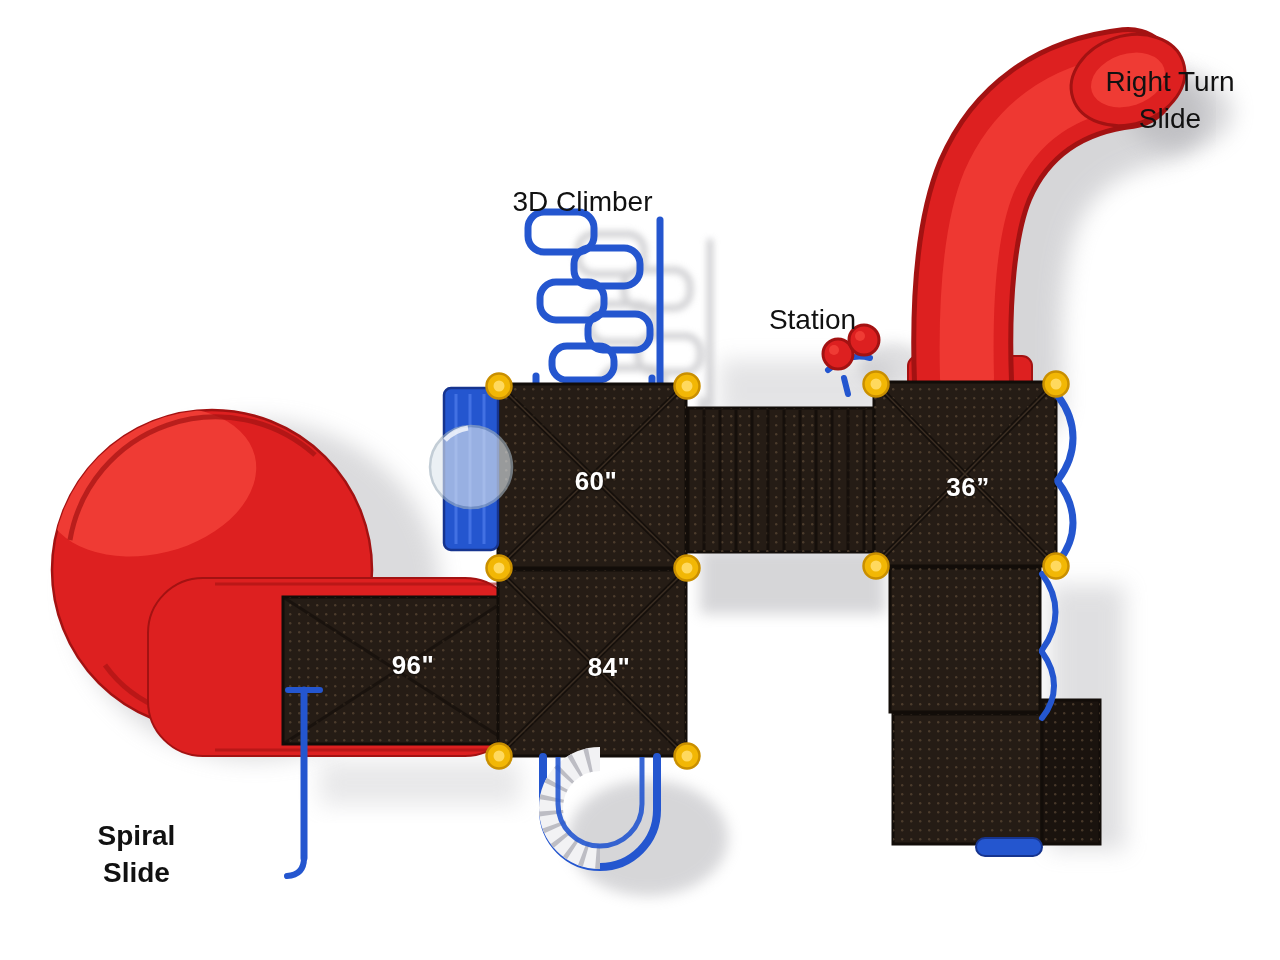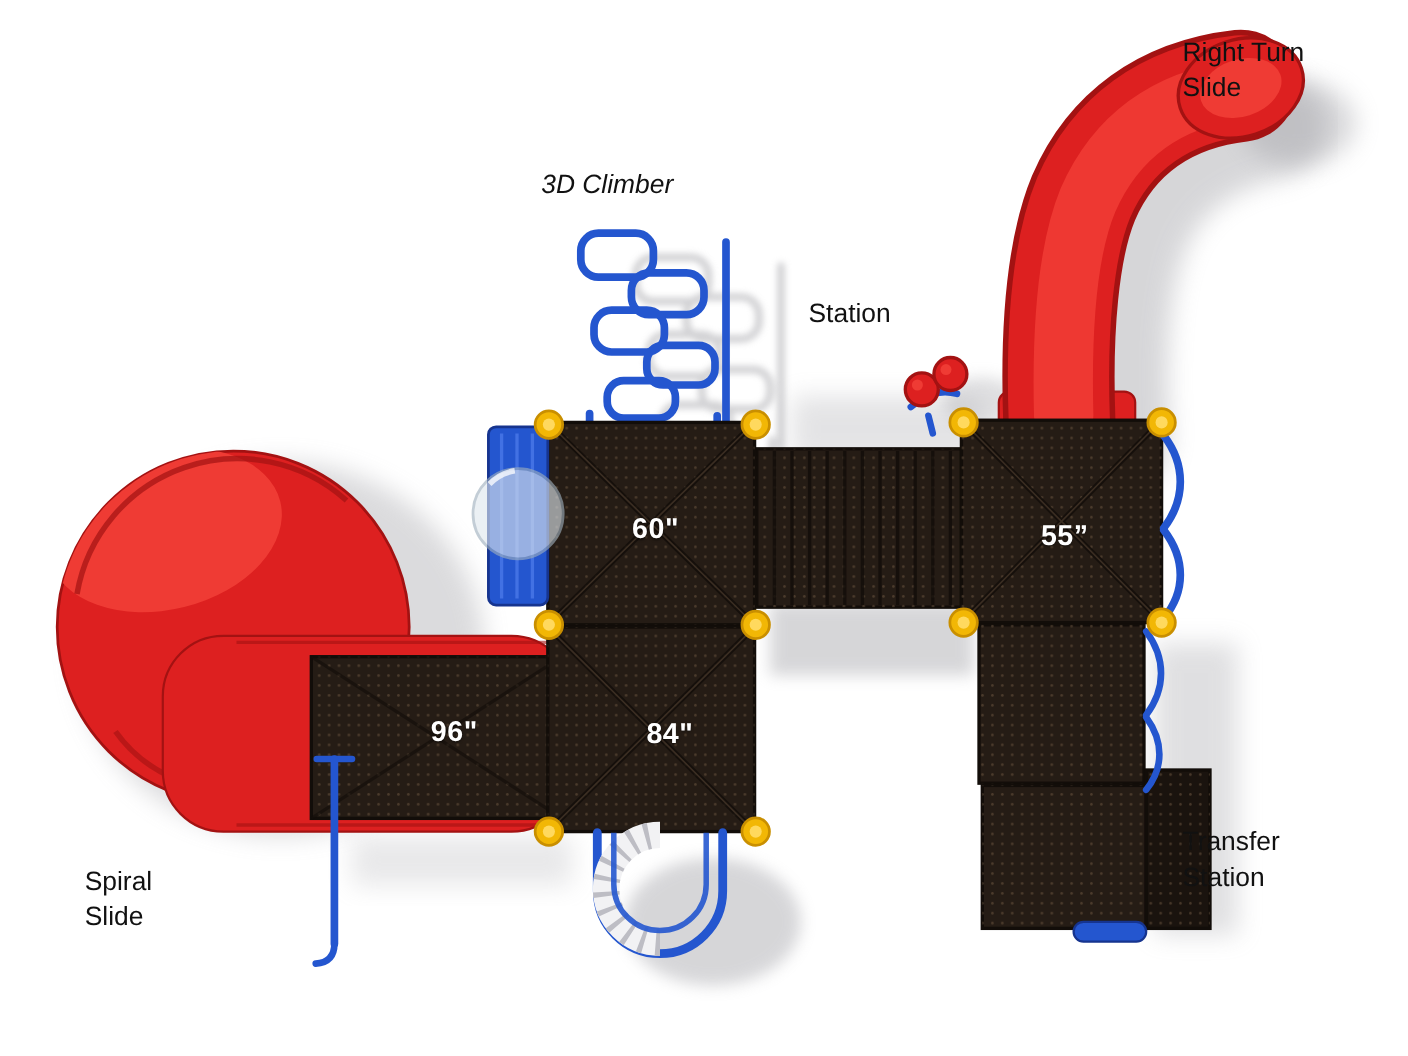--- a/index.html
+++ b/index.html
@@ -7,24 +7,25 @@
     position:relative;
     width:1280px;height:960px;
     background:var(--background,#fff);
     overflow:hidden;
     font-family:"Liberation Sans", sans-serif;
   }
   .canvas svg{position:absolute;left:0;top:0;}
   .label{
     position:absolute;
     color:var(--text-black,#111);
-    font-size:24px;
+    font-size:28px;
     line-height:1.32;
-    text-align:left;
+    text-align:center;
     white-space:pre-line;
+    margin-top:32px;
   }
   .deck-label{
     position:absolute;
     transform:translate(-50%,-50%);
     color:#fff;
     font-weight:bold;
     font-size:26px;
     letter-spacing:.5px;
     text-shadow:0 1px 2px rgba(0,0,0,.5);
     white-space:nowrap;
@@ -199,32 +200,30 @@
       <use href="#cap" x="876" y="384"></use>
       <use href="#cap" x="1056" y="384"></use>
       <use href="#cap" x="876" y="566"></use>
       <use href="#cap" x="1056" y="566"></use>
     </g>
   </svg>
 
   <div class="label" style="left:1075px;top:32px;width:190px;">Right Turn
 Slide</div>
 
-  <div class="label" style="left:492px;top:152px;width:225px;font-style:italic;">3D Climber</div>
+  <div class="label" style="left:470px;top:152px;width:225px;">3D Climber</div>
 
 
   <div class="label" style="left:735px;top:270px;width:155px;">Station</div>
 
-  <div class="label" style="left:77px;top:786px;width:155px;">Spiral
+  <div class="label" style="left:59px;top:786px;width:155px;font-weight:bold;">Spiral
 Slide</div>
 
 
-  <div class="label" style="left:1075px;top:750px;width:190px;">Transfer
-Station</div>
 
   <div class="deck-label" style="left:596px;top:481px;">60"</div>
 
-  <div class="deck-label" style="left:968px;top:487px;">55”</div>
+  <div class="deck-label" style="left:968px;top:487px;">36”</div>
 
   <div class="deck-label" style="left:413px;top:665px;">96"</div>
 
   <div class="deck-label" style="left:609px;top:667px;">84"</div>
 </div>
 
 </body></html>

